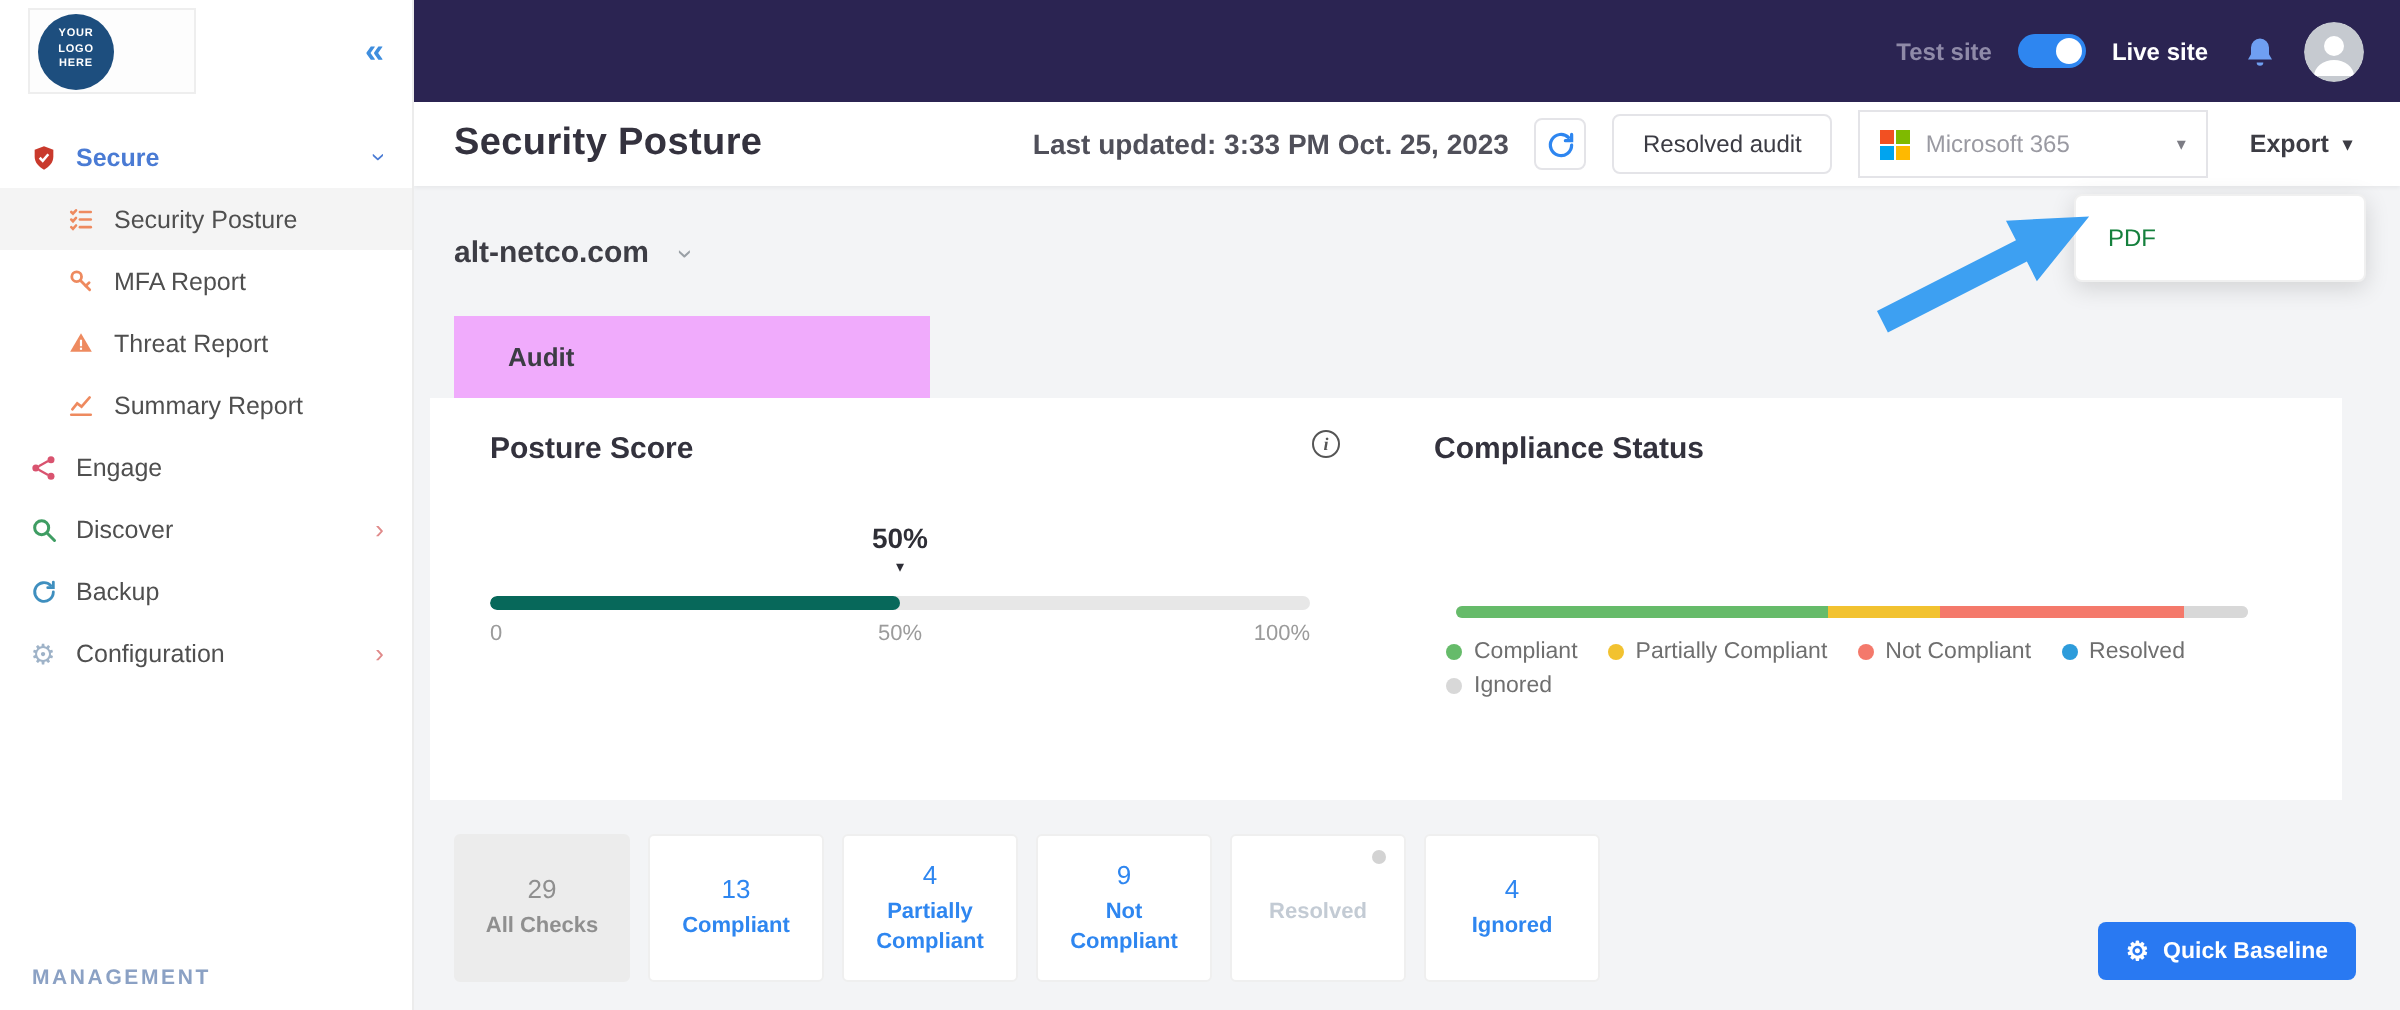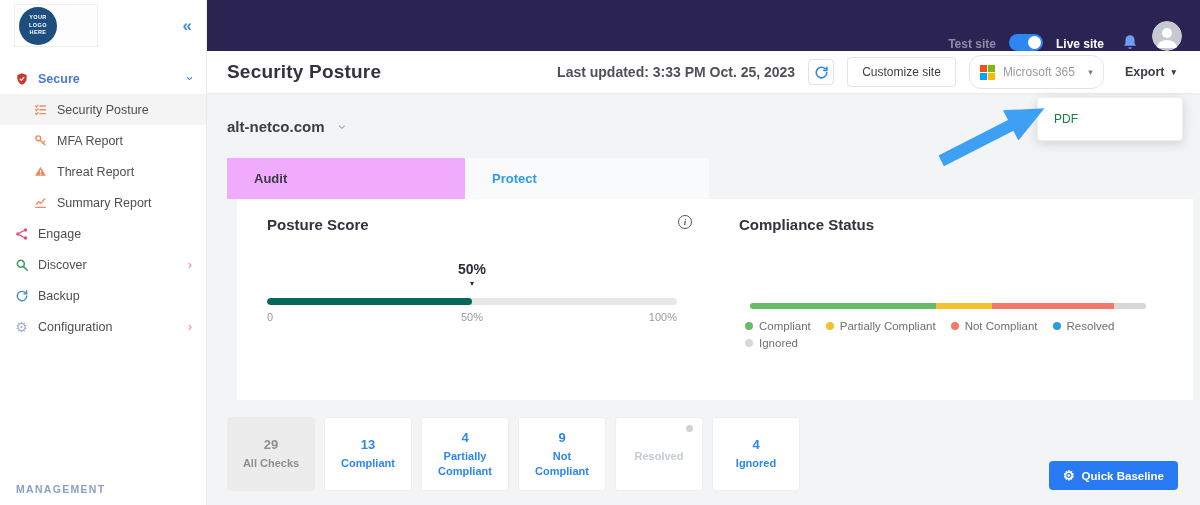--- a/index.html
+++ b/index.html
@@ -19,53 +19,53 @@
   .nav-item .icon{width:15px;display:flex;justify-content:center;align-items:center}
   .secure-lbl{color:#4a7bd4;font-weight:bold}
   .chev{position:absolute;right:14px;font-size:13px;line-height:1}
   .chev-down{display:inline-block;transform:rotate(90deg)}
   .chev-blue{color:#4a7bd4}
   .chev-pink{color:#e08a8a}
   .gear-glyph{font-size:14px;color:#9fb3c8;line-height:1}
   .management{position:absolute;bottom:10px;left:16px;font-size:10.5px;letter-spacing:1.3px;color:#8ba1c4;font-weight:bold}
 
   
-  .topbar{position:absolute;left:207px;right:0;top:0;height:51px;background:#2b2452;display:flex;align-items:flex-end;justify-content:flex-end;gap:13px;padding:0 18px;z-index:10}
+  .topbar{position:absolute;left:207px;right:0;top:0;height:51px;background:#2b2452;display:flex;align-items:center;justify-content:flex-end;gap:13px;padding:0 18px;z-index:10}
   .test-label{color:#8f8aa8;font-size:12px;font-weight:bold}
   .live-label{color:#fff;font-size:12px;font-weight:bold}
   .toggle{width:34px;height:17px;border-radius:9px;background:#2e86f0;position:relative;cursor:pointer}
   .toggle .knob{position:absolute;right:2px;top:2px;width:13px;height:13px;background:#fff;border-radius:50%}
   .bell{cursor:pointer;display:flex;margin-left:4px}
   .avatar{width:30px;height:30px;border-radius:50%;overflow:hidden;cursor:pointer}
 
   
   .page-header{position:absolute;left:207px;right:0;top:51px;height:42px;background:#fff;display:flex;align-items:center;padding:0 16px 0 20px;box-shadow:0 1px 2px rgba(0,0,0,.05);z-index:9}
   .page-title{font-size:19px;font-weight:bold;color:#34323e;letter-spacing:.2px}
   .ph-right{margin-left:auto;display:flex;align-items:center;gap:13px}
   .last-updated{font-size:14px;font-weight:bold;color:#50505a}
   .icon-btn{width:26px;height:26px;border:1px solid #e4e4e8;border-radius:4px;display:flex;align-items:center;justify-content:center;background:#fff;cursor:pointer}
   .btn{height:30px;padding:0 14px;border:1px solid #e4e4e8;border-radius:4px;background:#fff;font-size:12px;color:#3c3c44;display:flex;align-items:center;cursor:pointer;font-family:inherit}
-  .ms-select{height:30px;border:1px solid #e4e4e8;border-radius:12px;background:#fff;display:flex;align-items:center;gap:8px;padding:16px 10px;width:135px;cursor:pointer}
+  .ms-select{height:30px;border:1px solid #e4e4e8;border-radius:0;background:#fff;display:flex;align-items:center;gap:8px;padding:16px 10px;width:175px;cursor:pointer}
   .ms-logo{display:grid;grid-template-columns:7px 7px;grid-gap:1px}
   .ms-logo span{width:7px;height:7px;display:block}
   .ms-text{font-size:12px;color:#9a9aa2;flex:1}
   .caret{font-size:9px;color:#7c7c84}
   .export-btn{display:flex;align-items:center;gap:7px;font-size:12.5px;font-weight:bold;color:#3c3c44;padding:0 8px;cursor:pointer;background:none;border:none;font-family:inherit}
 
   
   .domain-row{position:absolute;left:227px;top:118px;display:flex;align-items:center;gap:16px;cursor:pointer}
   .domain-name{font-size:15px;font-weight:bold;color:#3d3d45}
   .domain-caret{color:#9aa0a6;font-size:14px}
 
   .tabs{position:absolute;left:227px;top:158px;display:flex;height:41px}
   .tab{display:flex;align-items:center;padding-left:27px;font-size:13px;font-weight:bold;cursor:pointer}
   .tab.active{width:238px;background:#f0abfc;color:#3c3c44}
   .tab.inactive{width:244px;background:#f9fafb;color:#2e9bf0}
 
-  .card{position:absolute;left:237px;top:199px;width:956px;height:201px;background:#fff}
+  .card{position:absolute;left:215px;top:199px;width:956px;height:201px;background:#fff}
   .section-title{position:absolute;font-size:15px;font-weight:bold;color:#33323d}
   .posture-title{left:30px;top:17px}
   .compliance-title{left:502px;top:17px}
   .info{position:absolute;left:441px;top:16px;width:14px;height:14px;border:1.4px solid #555;border-radius:50%;font-size:9px;color:#555;display:flex;align-items:center;justify-content:center;cursor:pointer}
   .info::after{content:"i";font-family:"Liberation Serif",serif;font-style:italic;font-weight:bold}
 
   .score-label{position:absolute;left:235px;top:62px;transform:translateX(-50%);font-size:14px;font-weight:bold;color:#2e2e36}
   .score-caret{position:absolute;left:235px;top:80px;transform:translateX(-50%);font-size:8px;color:#2e2e36}
   .posture-bar{position:absolute;left:30px;top:99px;width:410px;height:7px;border-radius:4px;background:#e7e7e7;overflow:hidden}
   .posture-fill{height:100%;background:#07685a;border-radius:4px}
@@ -77,21 +77,21 @@
   .comp-bar{position:absolute;left:513px;top:104px;width:396px;height:6px;border-radius:3px;display:flex;overflow:hidden;background:#ececec}
   .comp-bar div{height:100%}
   .legend{position:absolute;left:508px;top:121px;width:414px;display:flex;flex-wrap:wrap;column-gap:15px;row-gap:5px;align-items:center}
   .legend-item{display:flex;align-items:center;gap:6px}
   .legend-dot{width:8px;height:8px;border-radius:50%;background:#ccc;flex:0 0 auto}
   .legend-label{font-size:11.5px;color:#6f6f6f}
 
   
   .stats{position:absolute;left:227px;top:417px;display:flex;gap:9px}
   .stat{width:88px;height:74px;background:#fff;border:1px solid #efefef;border-radius:3px;display:flex;flex-direction:column;align-items:center;justify-content:center;gap:4px;text-align:center;position:relative;cursor:pointer;padding:0 6px}
-  .stat .num{font-size:13px;font-weight:bold;color:#2e86f0}
+  .stat .num{font-size:13px;font-weight:normal;color:#2e86f0}
   .stat .lbl{font-size:11px;font-weight:bold;color:#2e86f0;line-height:1.3}
   .stat.selected{background:#ececec;border-color:#ececec}
   .stat.selected .num,.stat.selected .lbl{color:#8f8f8f}
   .stat.disabled .num,.stat.disabled .lbl{color:#c3cbd4}
   .dot-badge{position:absolute;top:7px;right:9px;width:7px;height:7px;border-radius:50%;background:#d3d3d3}
 
   .quick-baseline{position:absolute;right:22px;top:461px;height:29px;padding:0 14px;background:#2979f2;color:#fff;border:none;border-radius:4px;font-size:11.5px;font-weight:bold;display:flex;align-items:center;gap:7px;cursor:pointer;font-family:inherit}
   .qb-gear{font-size:13px;line-height:1}
 
   
@@ -225,21 +225,21 @@
 <div class="page-header">
   <span class="page-title">Security Posture</span>
   <div class="ph-right">
     <span class="last-updated">Last updated: 3:33 PM Oct. 25, 2023</span>
     <span class="icon-btn">
       <svg width="15" height="15" viewBox="0 0 24 24" fill="none" stroke="#2e86f0" stroke-width="2.6" stroke-linecap="round">
           <path d="M20.5 12a8.5 8.5 0 1 1-2.5-6"></path>
           <path d="M20.5 3.5v5h-5"></path>
         </svg>
     </span>
-    <button class="btn">Customize site</button>
+    <button class="btn">Resolved audit</button>
     <div class="ms-select">
       <span class="ms-logo">
         <span style="background:#f25022"></span>
           <span style="background:#7fba00"></span>
           <span style="background:#00a4ef"></span>
           <span style="background:#ffb900"></span>
       </span>
       <span class="ms-text">Microsoft 365</span>
       <span class="caret">▾</span>
     </div>
@@ -250,21 +250,20 @@
   </div>
 </div>
 
 <div class="domain-row">
   <span class="domain-name">alt-netco.com</span>
   <span class="domain-caret chev-down">›</span>
 </div>
 
 <div class="tabs">
   <div class="tab active">Audit</div>
-  <div class="tab inactive">Protect</div>
 </div>
 
 <div class="card">
   <span class="section-title posture-title">Posture Score</span>
   <span class="info"></span>
   <span class="section-title compliance-title">Compliance Status</span>
 
   <span class="score-label">50%</span>
   <span class="score-caret">▾</span>
   <div class="posture-bar">

